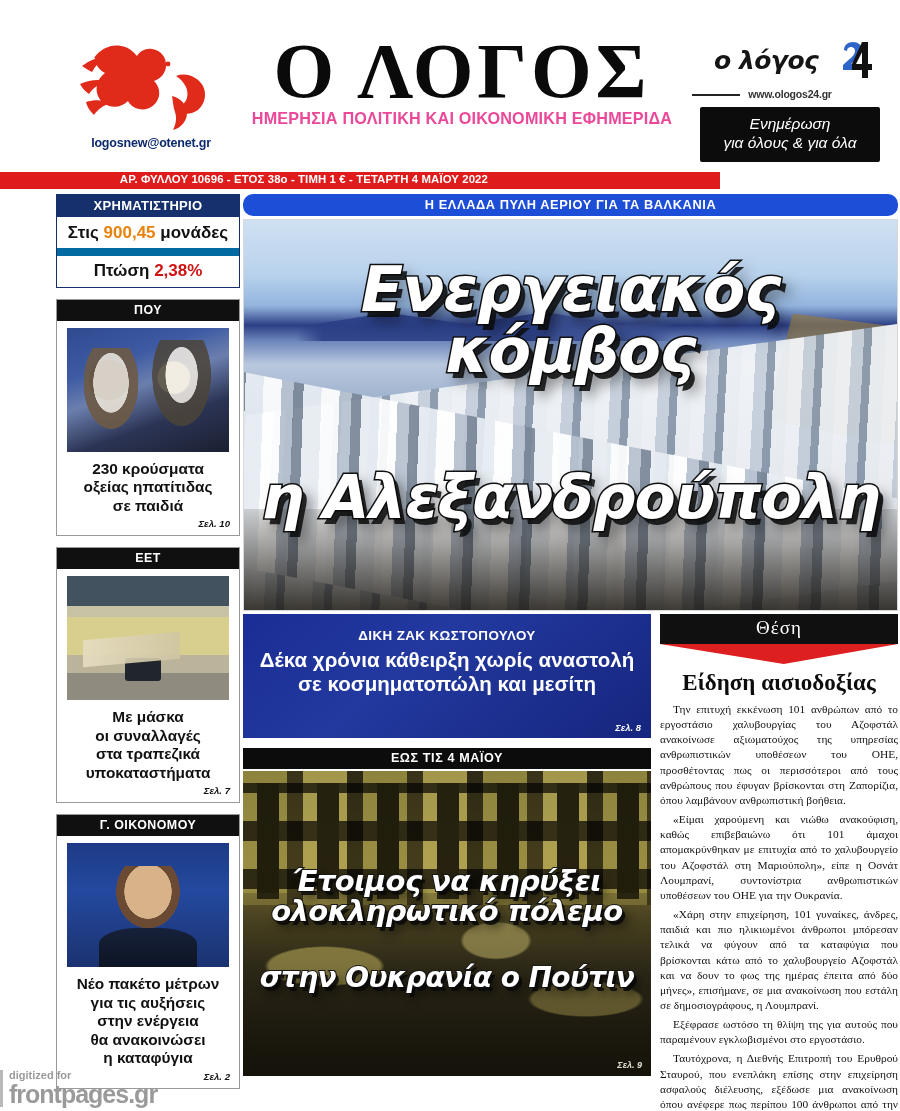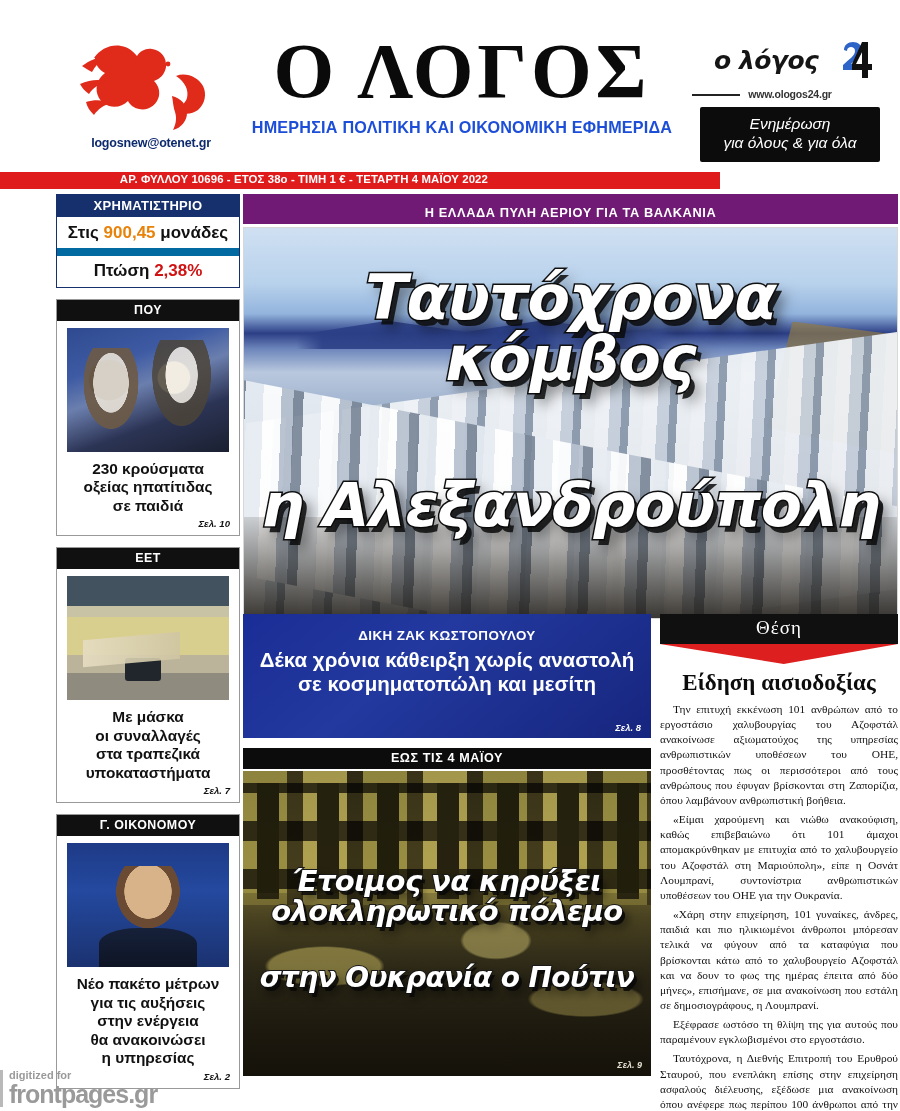--- a/index.html
+++ b/index.html
@@ -16,21 +16,21 @@
   .logo-block{position:absolute;left:62px;top:36px;width:178px;text-align:center;}
   .logo-mark{width:150px;height:98px;margin:0 auto;display:block;}
   .logo-mail{font-size:12.5px;font-weight:bold;color:#0e2a6e;letter-spacing:-.2px;margin-top:2px;}
 
   .title-block{position:absolute;left:236px;top:34px;width:452px;text-align:center;}
   .paper-title{
     font-family:"Liberation Serif","DejaVu Serif",serif;
     font-weight:bold;font-size:78px;line-height:.96;letter-spacing:4px;color:#0a0a0a;
   }
   .paper-sub{
-    font-size:16.2px;font-weight:bold;letter-spacing:.2px;color:#1d4ed8;margin-top:9px;
+    font-size:16.2px;font-weight:bold;letter-spacing:.2px;color:#ec4899;
   }
 
   .brand-block{position:absolute;right:20px;top:44px;width:180px;text-align:center;}
   .brand-logo{position:relative;height:46px;}
   .brand-word{
     font-family:"DejaVu Sans",sans-serif;font-size:25px;font-weight:bold;font-style:italic;
     color:#151515;letter-spacing:-.5px;line-height:1;position:absolute;left:14px;top:4px;
   }
   .brand-24{
     position:absolute;right:6px;top:-4px;width:34px;height:42px;
@@ -88,22 +88,22 @@
   .ph-bank:before{content:"";position:absolute;left:36%;top:66%;width:22%;height:18%;background:#20262c;border-radius:3px;}
 
   .ph-minister{background:linear-gradient(180deg,#1e3a86 0%,#24499f 38%,#1b3270 100%);}
   .ph-minister:after{content:"";position:absolute;left:28%;top:18%;width:44%;height:54%;
      background:radial-gradient(ellipse at 50% 38%,#d8b389 0 46%, #6b4a33 47% 62%, transparent 63%);}
   .ph-minister:before{content:"";position:absolute;left:20%;bottom:0;width:60%;height:32%;
      background:linear-gradient(180deg,#16213a,#0d1424);border-radius:40% 40% 0 0;}
 
   
   .lead{position:absolute;left:243px;top:194px;width:655px;}
-  .lead-kicker{background:#701a75;color:#fff;text-align:center;font-size:12.8px;font-weight:bold;
-     padding:11px 0 4px;letter-spacing:.6px;}
+  .lead-kicker{background:#1d4ed8;color:#fff;text-align:center;font-size:12.8px;font-weight:bold;
+     padding:3px 0 4px;letter-spacing:.6px;border-radius:10px;}
   .lead-photo{position:relative;height:390px;margin-top:3px;overflow:hidden;border:1px solid #d8d8d8;
      background:
        linear-gradient(180deg,#cfe0f2 0%,#b9d2ec 14%,#93b4dd 22%,#2c3f86 27%,#6d86bb 31%,#b9c8de 37%,#9fb2cd 46%,#63718f 60%,#3c4454 75%,#2a2e38 100%);}
   .lead-photo .mountains{position:absolute;left:0;top:22%;width:100%;height:9%;
      background:linear-gradient(90deg,transparent 0 8%,#2b3f86 12% 46%,#3a4f93 48% 62%,transparent 66%);
      clip-path:polygon(0 100%,10% 55%,22% 20%,34% 52%,46% 18%,58% 55%,70% 30%,82% 60%,100% 45%,100% 100%);opacity:.9;}
   .lead-photo .pipes{position:absolute;left:-4%;top:38%;width:112%;height:66%;
      background:repeating-linear-gradient(96deg,#f2f4f7 0 14px,#c9d2dd 14px 26px,#8e9cae 26px 34px,#edf1f5 34px 48px);
      transform:skewY(-5deg) rotate(-3deg);opacity:.95;}
   .lead-photo .pipes2{position:absolute;left:-6%;top:56%;width:116%;height:50%;
@@ -275,36 +275,36 @@
     </div>
 
     <div class="side-card">
       <div class="side-head">Γ. ΟΙΚΟΝΟΜΟΥ</div>
       <div class="side-photo ph-minister"></div>
       <div class="side-title">
         <div>Νέο πακέτο μέτρων</div>
         <div>για τις αυξήσεις</div>
         <div>στην ενέργεια</div>
         <div>θα ανακοινώσει</div>
-        <div>η υπηρεσίας</div>
+        <div>η καταφύγια</div>
       </div>
       <div class="side-page">Σελ. 2</div>
     </div>
   </div>
 
   <div class="lead">
     <div class="lead-kicker">Η ΕΛΛΑΔΑ ΠΥΛΗ ΑΕΡΙΟΥ ΓΙΑ ΤΑ ΒΑΛΚΑΝΙΑ</div>
     <div class="lead-photo">
       <div class="mountains"></div>
       <div class="shore"></div>
       <div class="pipes"></div>
       <div class="pipes2"></div>
       <div class="ground"></div>
       <div class="lead-head">
-        <div class="lead-line l1">Ταυτόχρονα κόμβος</div>
+        <div class="lead-line l1">Ενεργειακός κόμβος</div>
         <div class="lead-line l2">η Αλεξανδρούπολη</div>
       </div>
     </div>
   </div>
 
   <div class="midrow">
 
     <div class="mid-left">
 
       <div class="zak-box">

